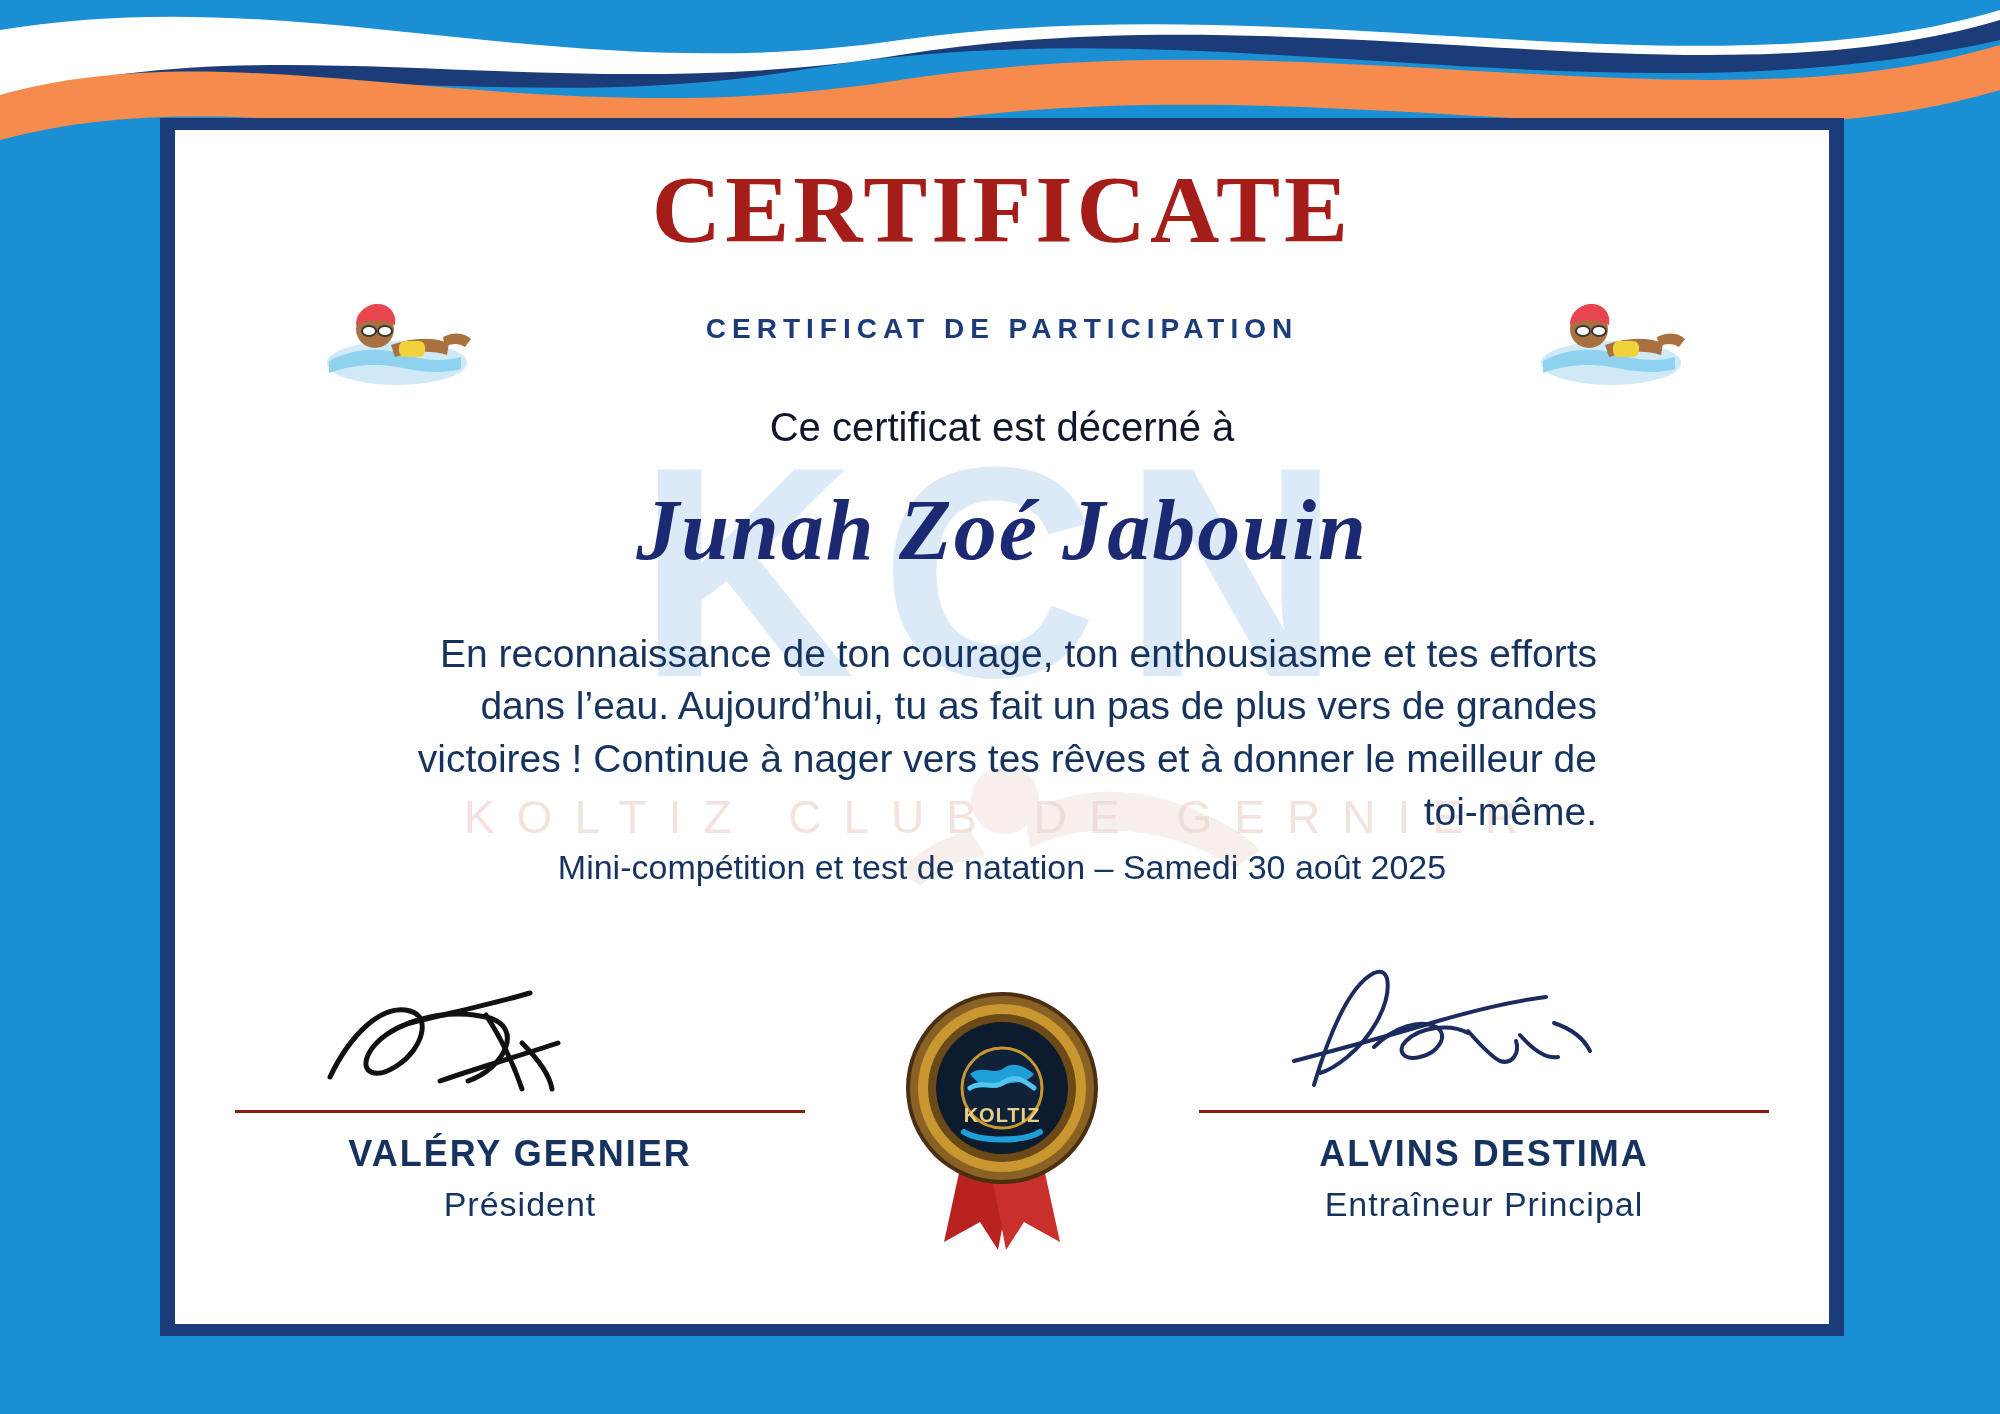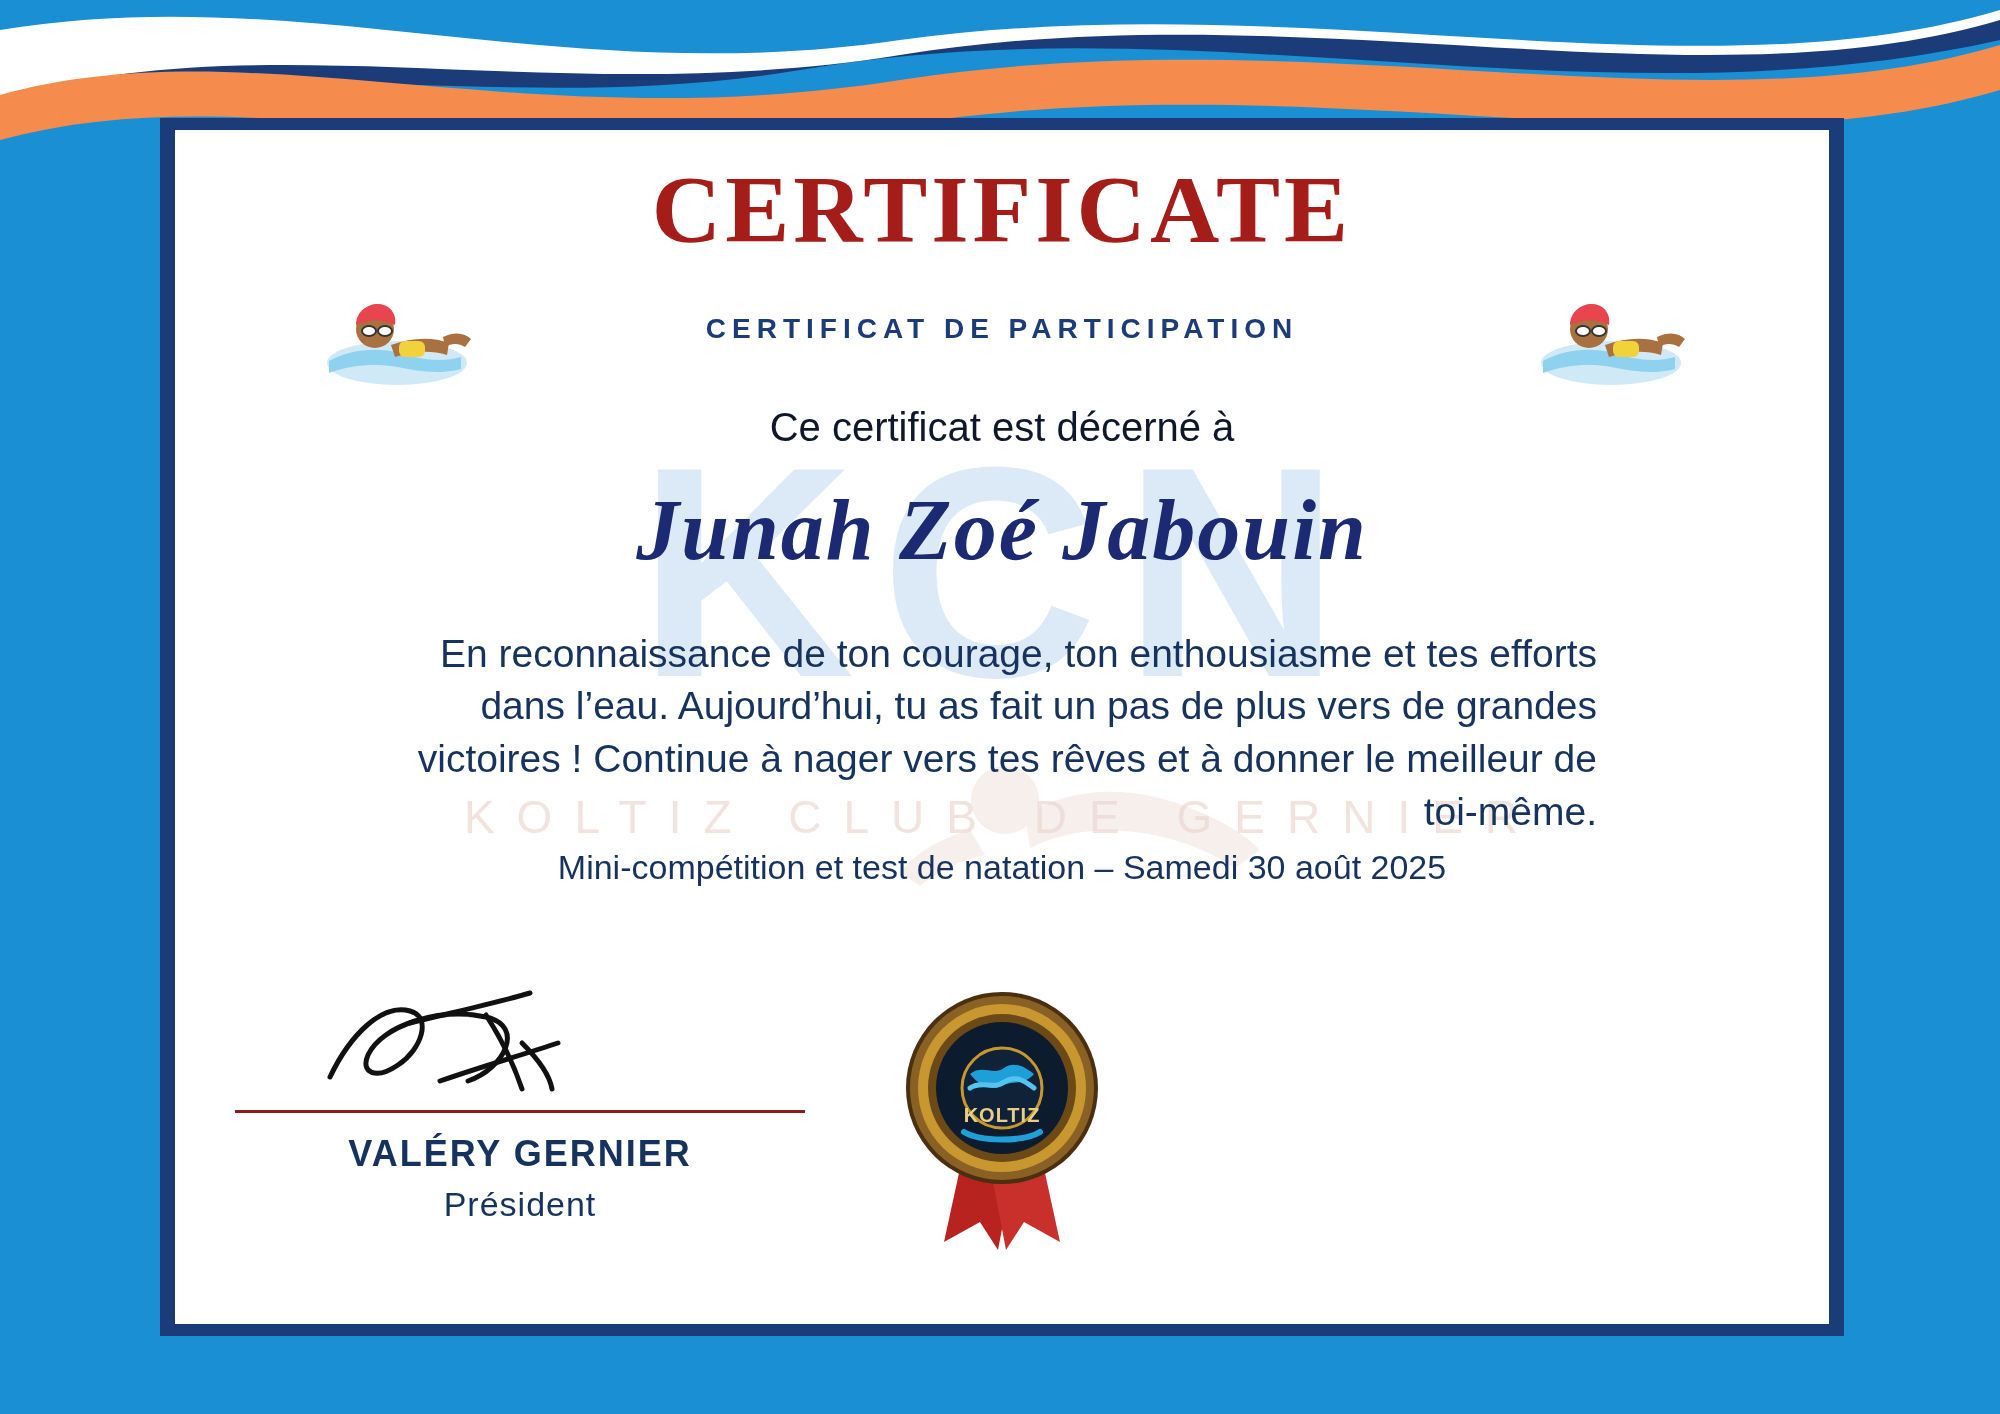--- a/index.html
+++ b/index.html
@@ -319,16 +319,33 @@
         <circle cx="110" cy="118" r="84" fill="#c9972f"></circle>
         <circle cx="110" cy="118" r="74" fill="#6b4a17"></circle>
         <circle cx="110" cy="118" r="66" fill="#0d1b2e"></circle>
         <circle cx="110" cy="118" r="40" fill="#102238" stroke="#c9972f" stroke-width="3"></circle>
         <path d="M78 104 C90 94 102 106 112 98 C122 90 134 98 142 104 C132 116 120 110 110 116 C98 122 86 114 78 104 Z" fill="#1f9fd8"></path>
         <path d="M78 118 C90 110 102 120 112 112 C124 104 134 112 142 118" stroke="#53c3ef" stroke-width="5" fill="none" stroke-linecap="round"></path>
         <text x="110" y="152" text-anchor="middle" font-family="Liberation Sans, sans-serif" font-size="20" font-weight="bold" fill="#e9cf86" letter-spacing="1">KOLTIZ</text>
         <path d="M72 162 C88 172 132 172 148 162" stroke="#1f9fd8" stroke-width="6" fill="none" stroke-linecap="round"></path>
       </svg>
 
+      <div class="sig-block sig-right">
+        <div class="sig-scribble">
+          <svg width="460" height="130" viewBox="0 0 460 130" style="position:absolute;left:30px;top:-25px;">
+            <g fill="none" stroke="#1c2b5e" stroke-width="4" stroke-linecap="round">
+              <path d="M90 120 C106 66 126 20 150 8 C168 0 168 30 152 58 C136 86 110 104 96 108"></path>
+              <path d="M70 96 C116 84 168 70 214 56 C252 45 290 36 322 32"></path>
+              <path d="M150 82 C170 62 196 54 212 62 C226 70 214 88 196 92 C180 96 172 86 182 76 C196 62 226 58 244 68"></path>
+              <path d="M244 66 C258 82 268 92 276 96 C288 100 296 88 292 76"></path>
+              <path d="M296 70 C310 86 322 94 334 92"></path>
+              <path d="M330 58 C348 64 360 74 366 86"></path>
+            </g>
+          </svg>
+        </div>
+        <div class="sig-line"></div>
+        <div class="sig-name">ALVINS DESTIMA</div>
+        <div class="sig-role">Entraîneur Principal</div>
+      </div>
 
     </div>
   </div>
 </div>
 
 </body></html>

